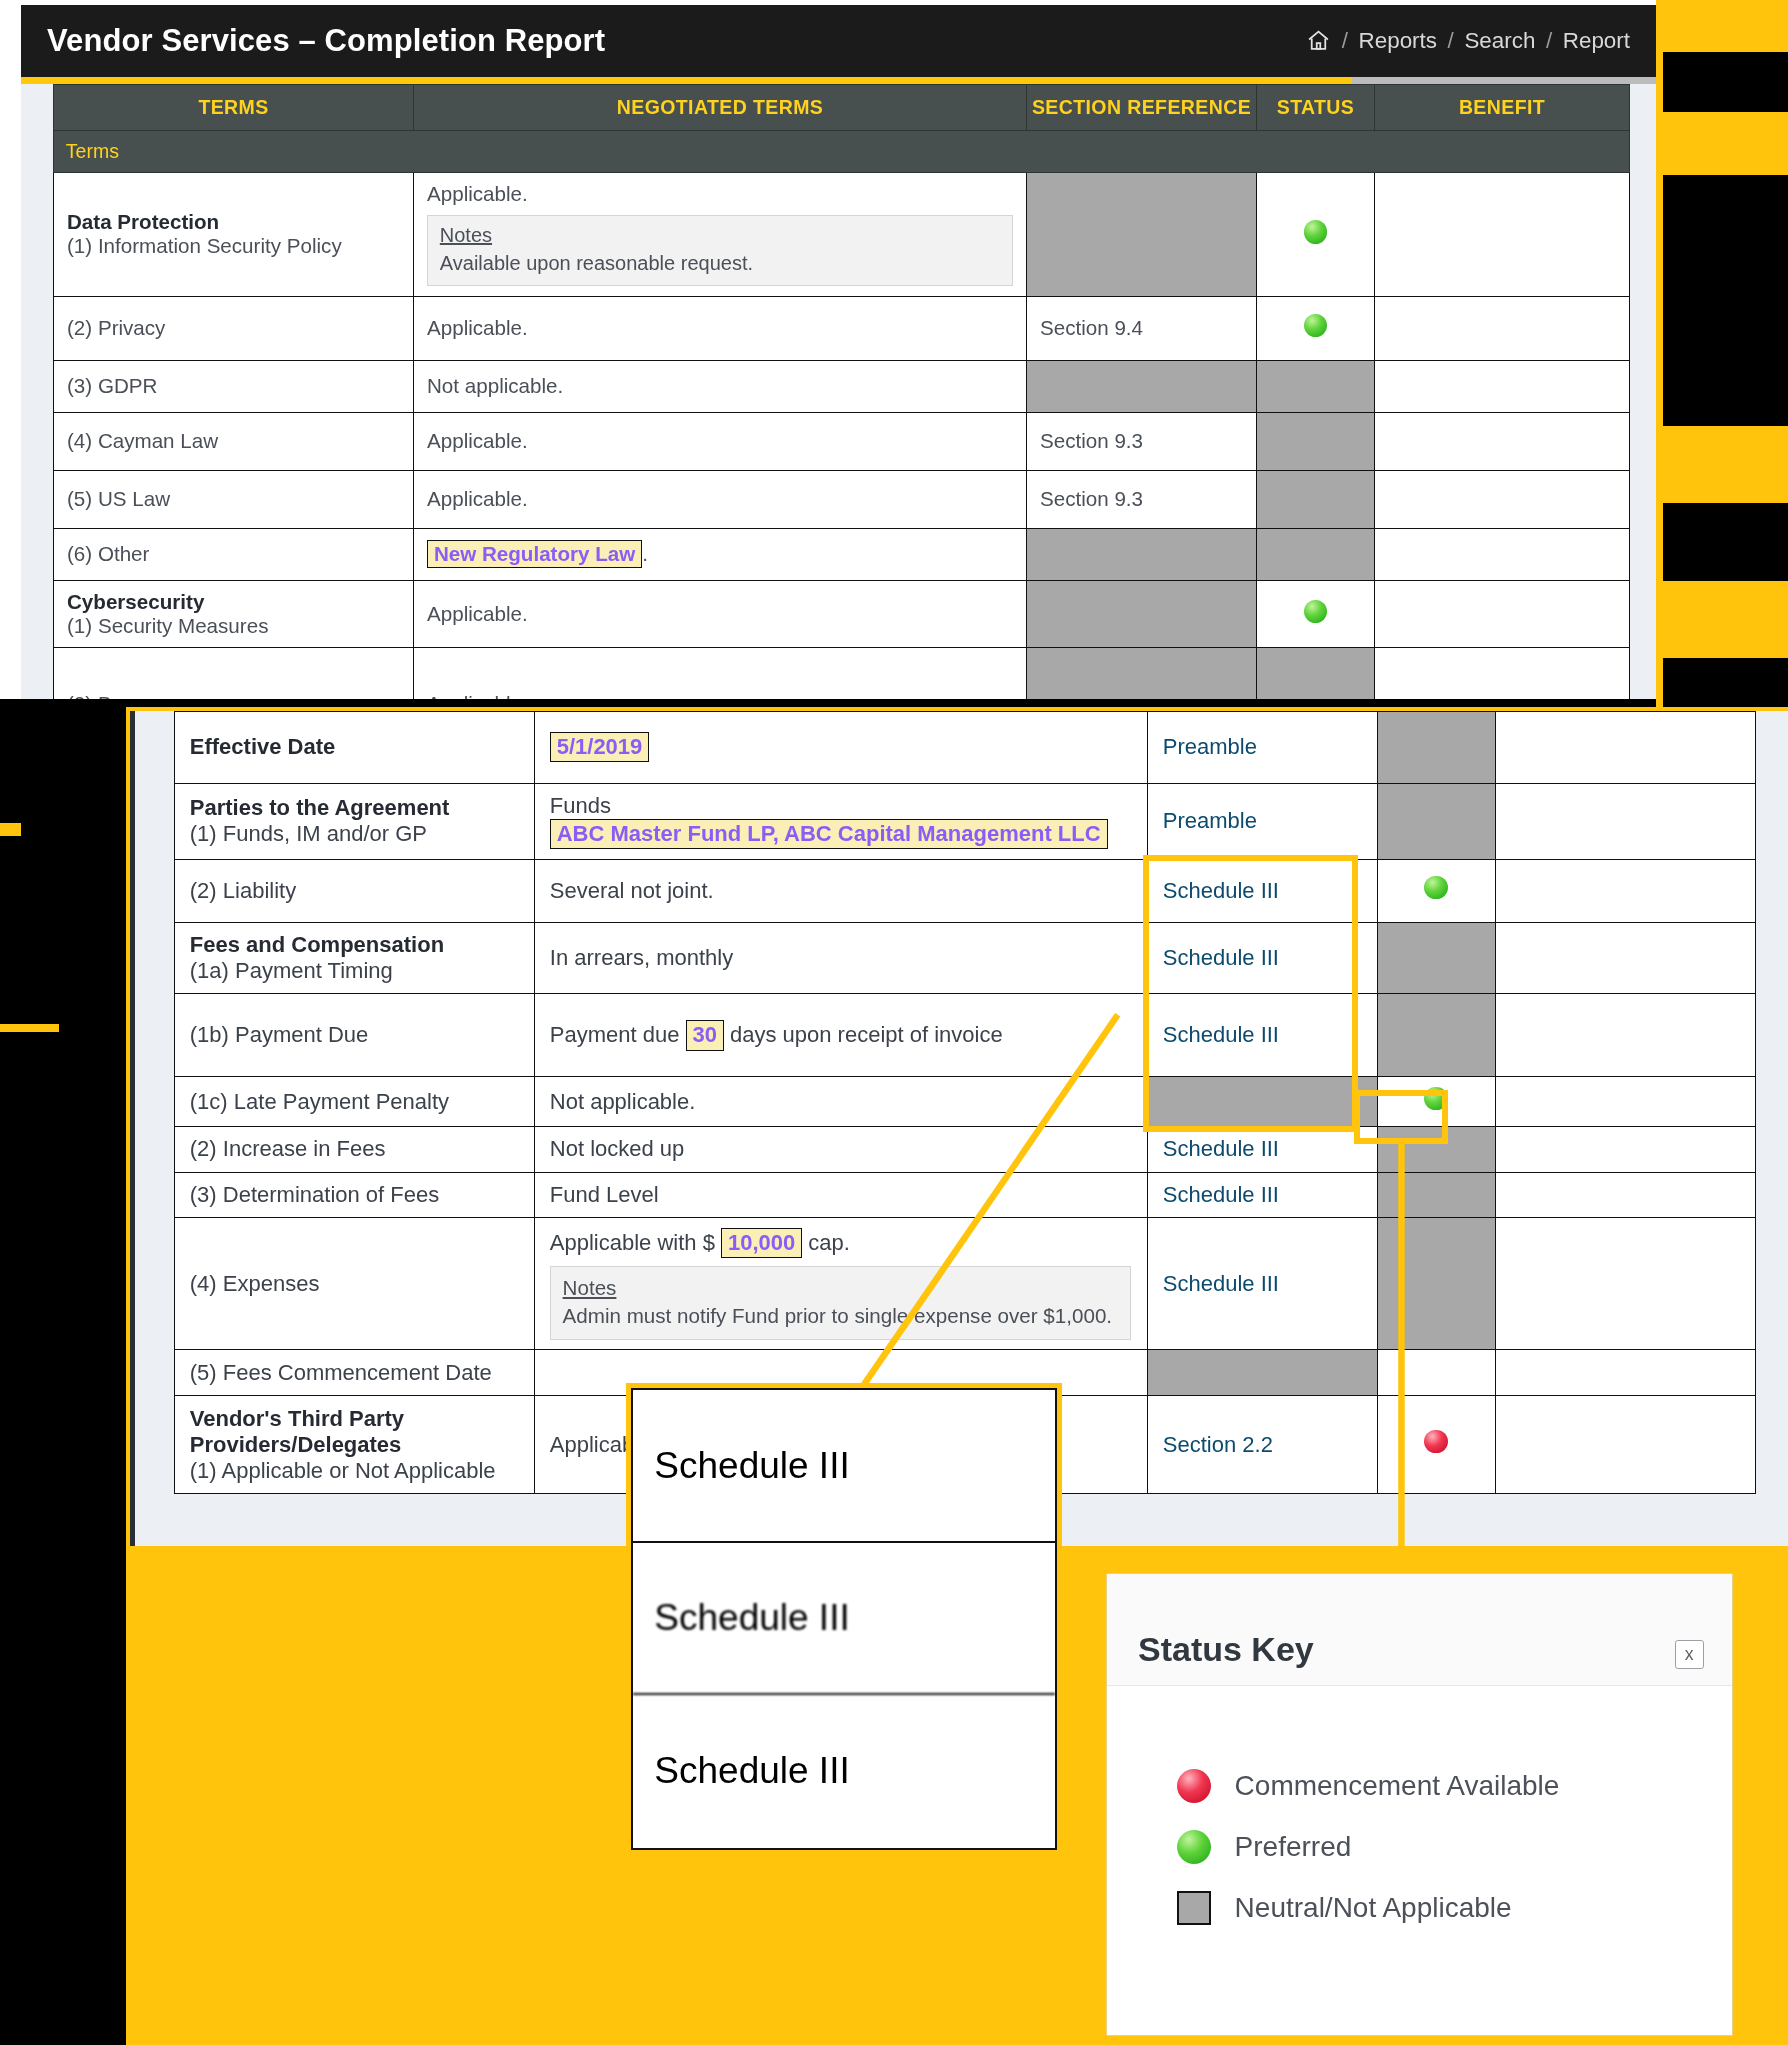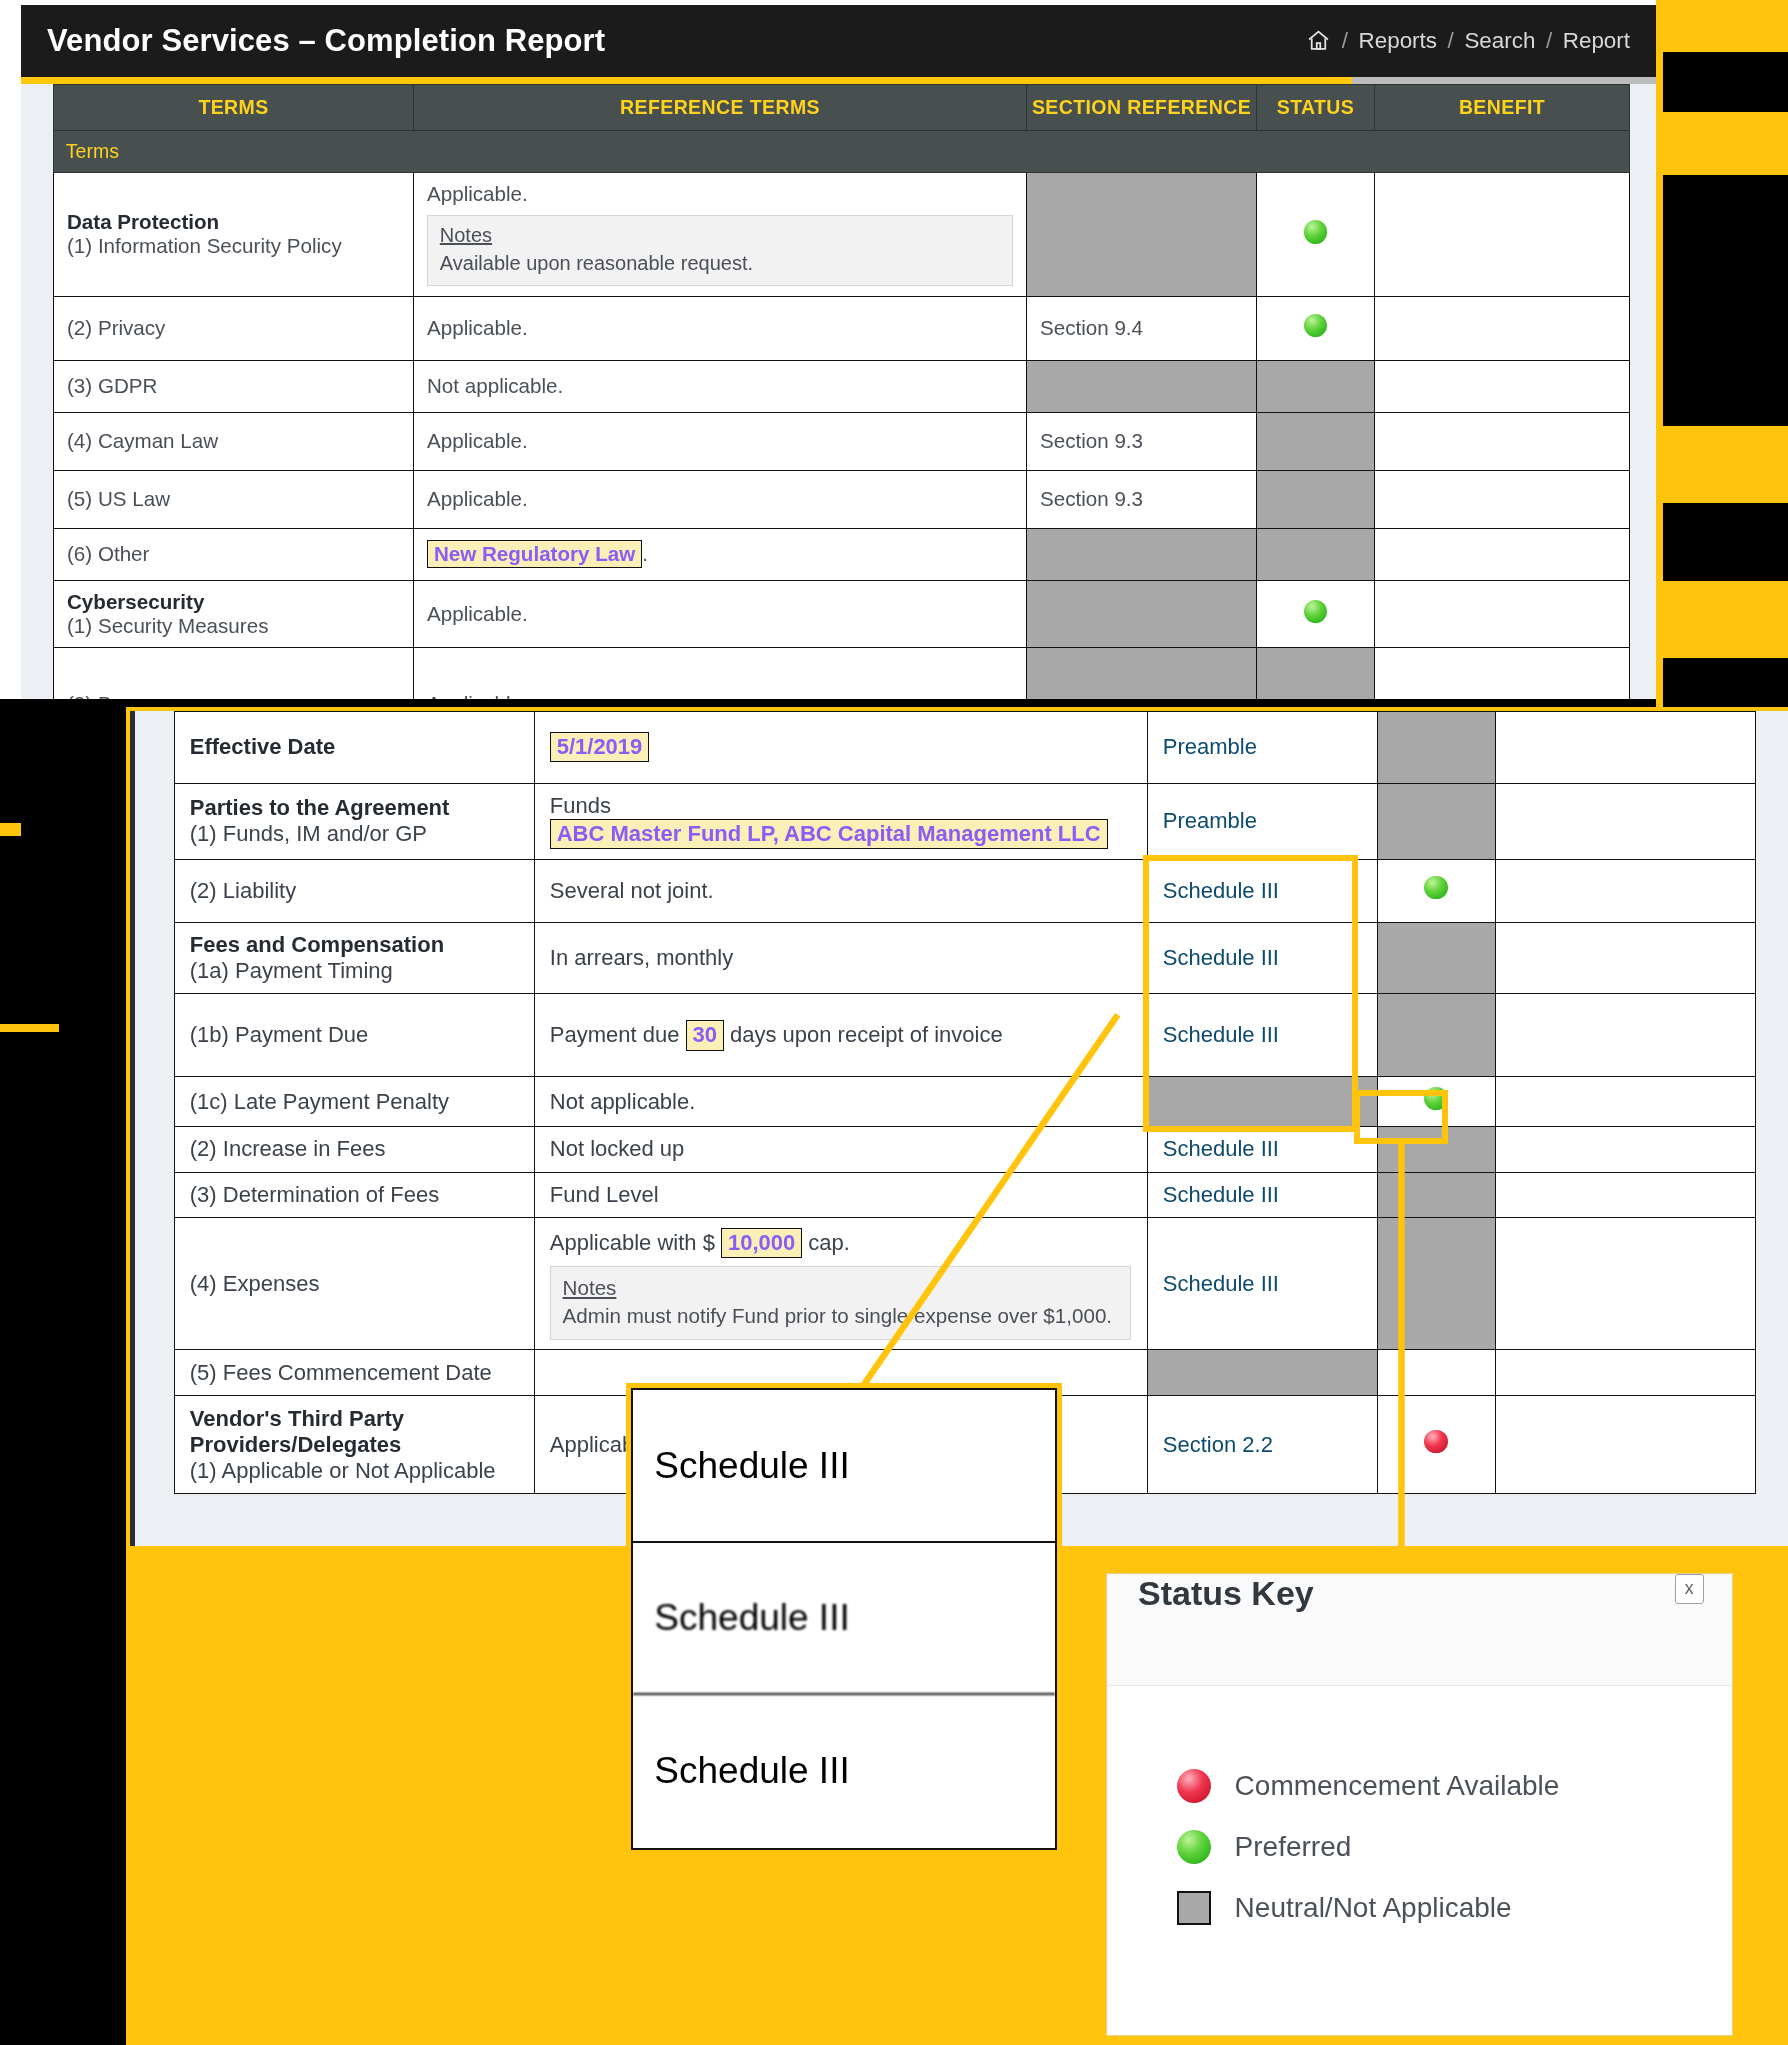--- a/index.html
+++ b/index.html
@@ -126,21 +126,21 @@
   .mag-row:last-child { border-bottom:none; }
   .mag-row.blur { filter: blur(0.8px); }
 
   
   .statuskey {
     position:absolute; left:1107px; top:1574px; width:625px; height:461px;
     background:#ffffff; box-shadow:0 0 0 0.6px #d9d9d9;
   }
   .sk-head {
     height:112px; background:#fafafa; border-bottom:1.2px solid #e6e6e6;
-    display:flex; align-items:flex-start; justify-content:space-between;
+    display:flex; align-items:flex-end; justify-content:space-between;
     padding:0 28px 16px 31px;
   }
   .sk-title { font-size:34px; font-weight:700; color:#32383f; }
   .sk-close {
     width:29.5px; height:29.5px; border:1.2px solid #9aa0a6; border-radius:2.9px;
     color:#5f6368; font-size:17.7px; display:flex; align-items:center; justify-content:center;
     background:#fff;
   }
   .sk-body { padding:83px 0 0 70px; }
   .sk-item { display:flex; align-items:center; gap:23.6px; margin-bottom:27px; }
@@ -198,21 +198,21 @@
         <colgroup>
           <col style="width:360px">
             <col style="width:613px">
             <col style="width:230px">
             <col style="width:118px">
             <col style="width:255px">
         </colgroup>
         <tbody>
             <tr class="hdr-row">
           <td>TERMS</td>
-          <td>REFERENCE TERMS</td>
+          <td>NEGOTIATED TERMS</td>
           <td>SECTION REFERENCE</td>
           <td>STATUS</td>
           <td>BENEFIT</td>
         </tr>
         <tr class="grp-row">
           <td colspan="5">Terms</td>
         </tr>
 
         <tr>
           <td class="body" style="height:118px">

